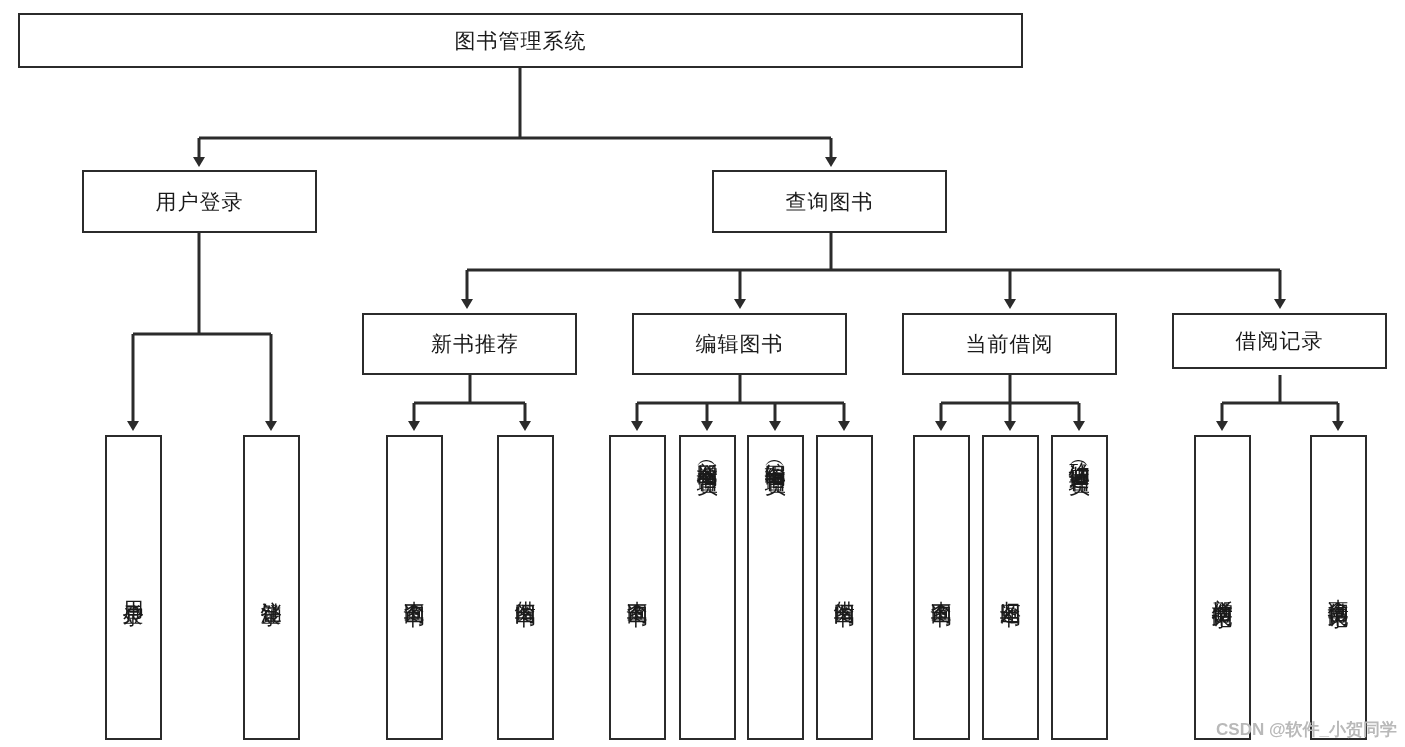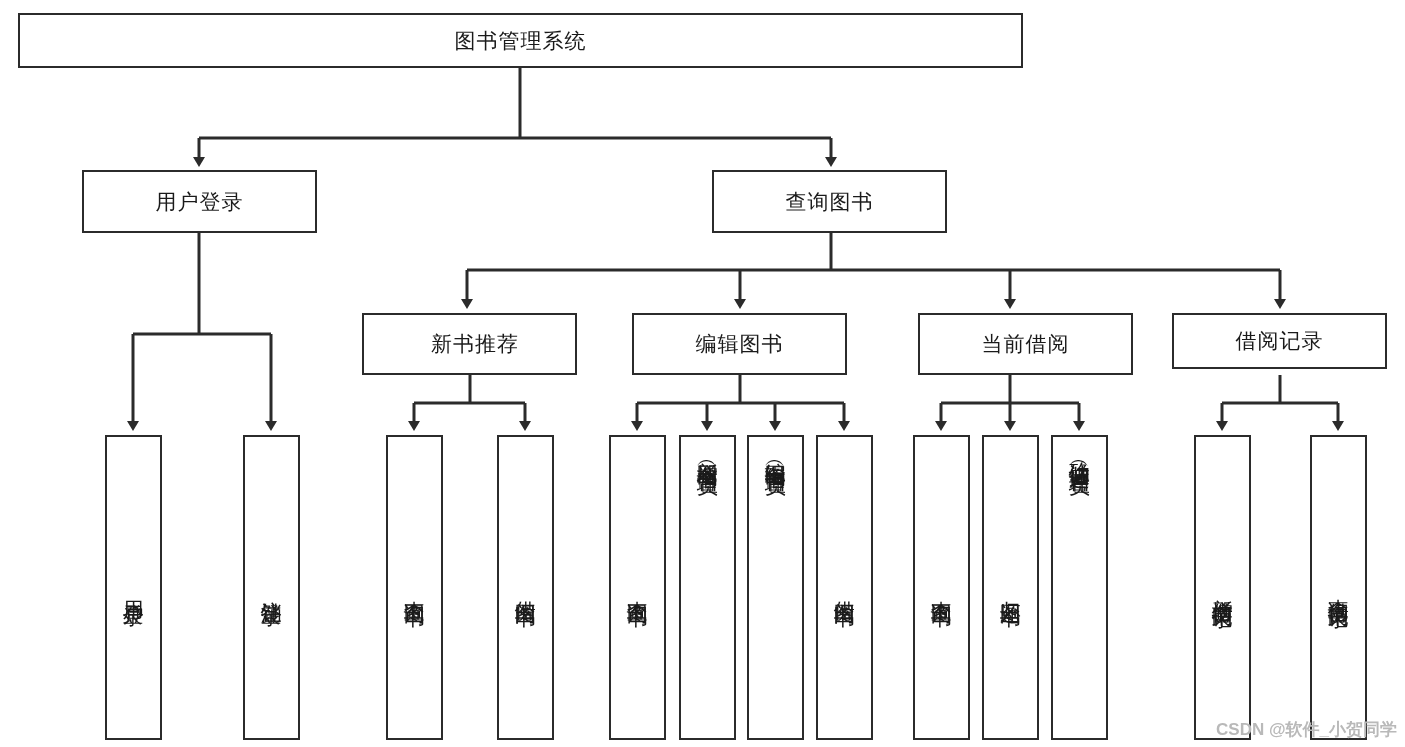--- a/index.html
+++ b/index.html
@@ -131,21 +131,21 @@
   <div class="node horiz" style="left:712px; top:170px; width:235px; height:63px;">
     <span>查询图书</span>
   </div>
 
   <div class="node horiz" style="left:362px; top:313px; width:215px; height:62px;padding-left:11px;">
     <span>新书推荐</span>
   </div>
   <div class="node horiz" style="left:632px; top:313px; width:215px; height:62px;">
     <span>编辑图书</span>
   </div>
-  <div class="node horiz" style="left:902px; top:313px; width:215px; height:62px;margin-left:16px;">
+  <div class="node horiz" style="left:902px; top:313px; width:215px; height:62px;">
     <span>当前借阅</span>
   </div>
   <div class="node horiz" style="left:1172px; top:313px; width:215px; height:56px;">
     <span>借阅记录</span>
   </div>
 
   <div class="node vert centered" style="left:105px; top:435px; width:57px; height:305px;">
     <span class="vtext">用户登录</span>
   </div>
   <div class="node vert centered" style="left:243px; top:435px; width:57px; height:305px;">

